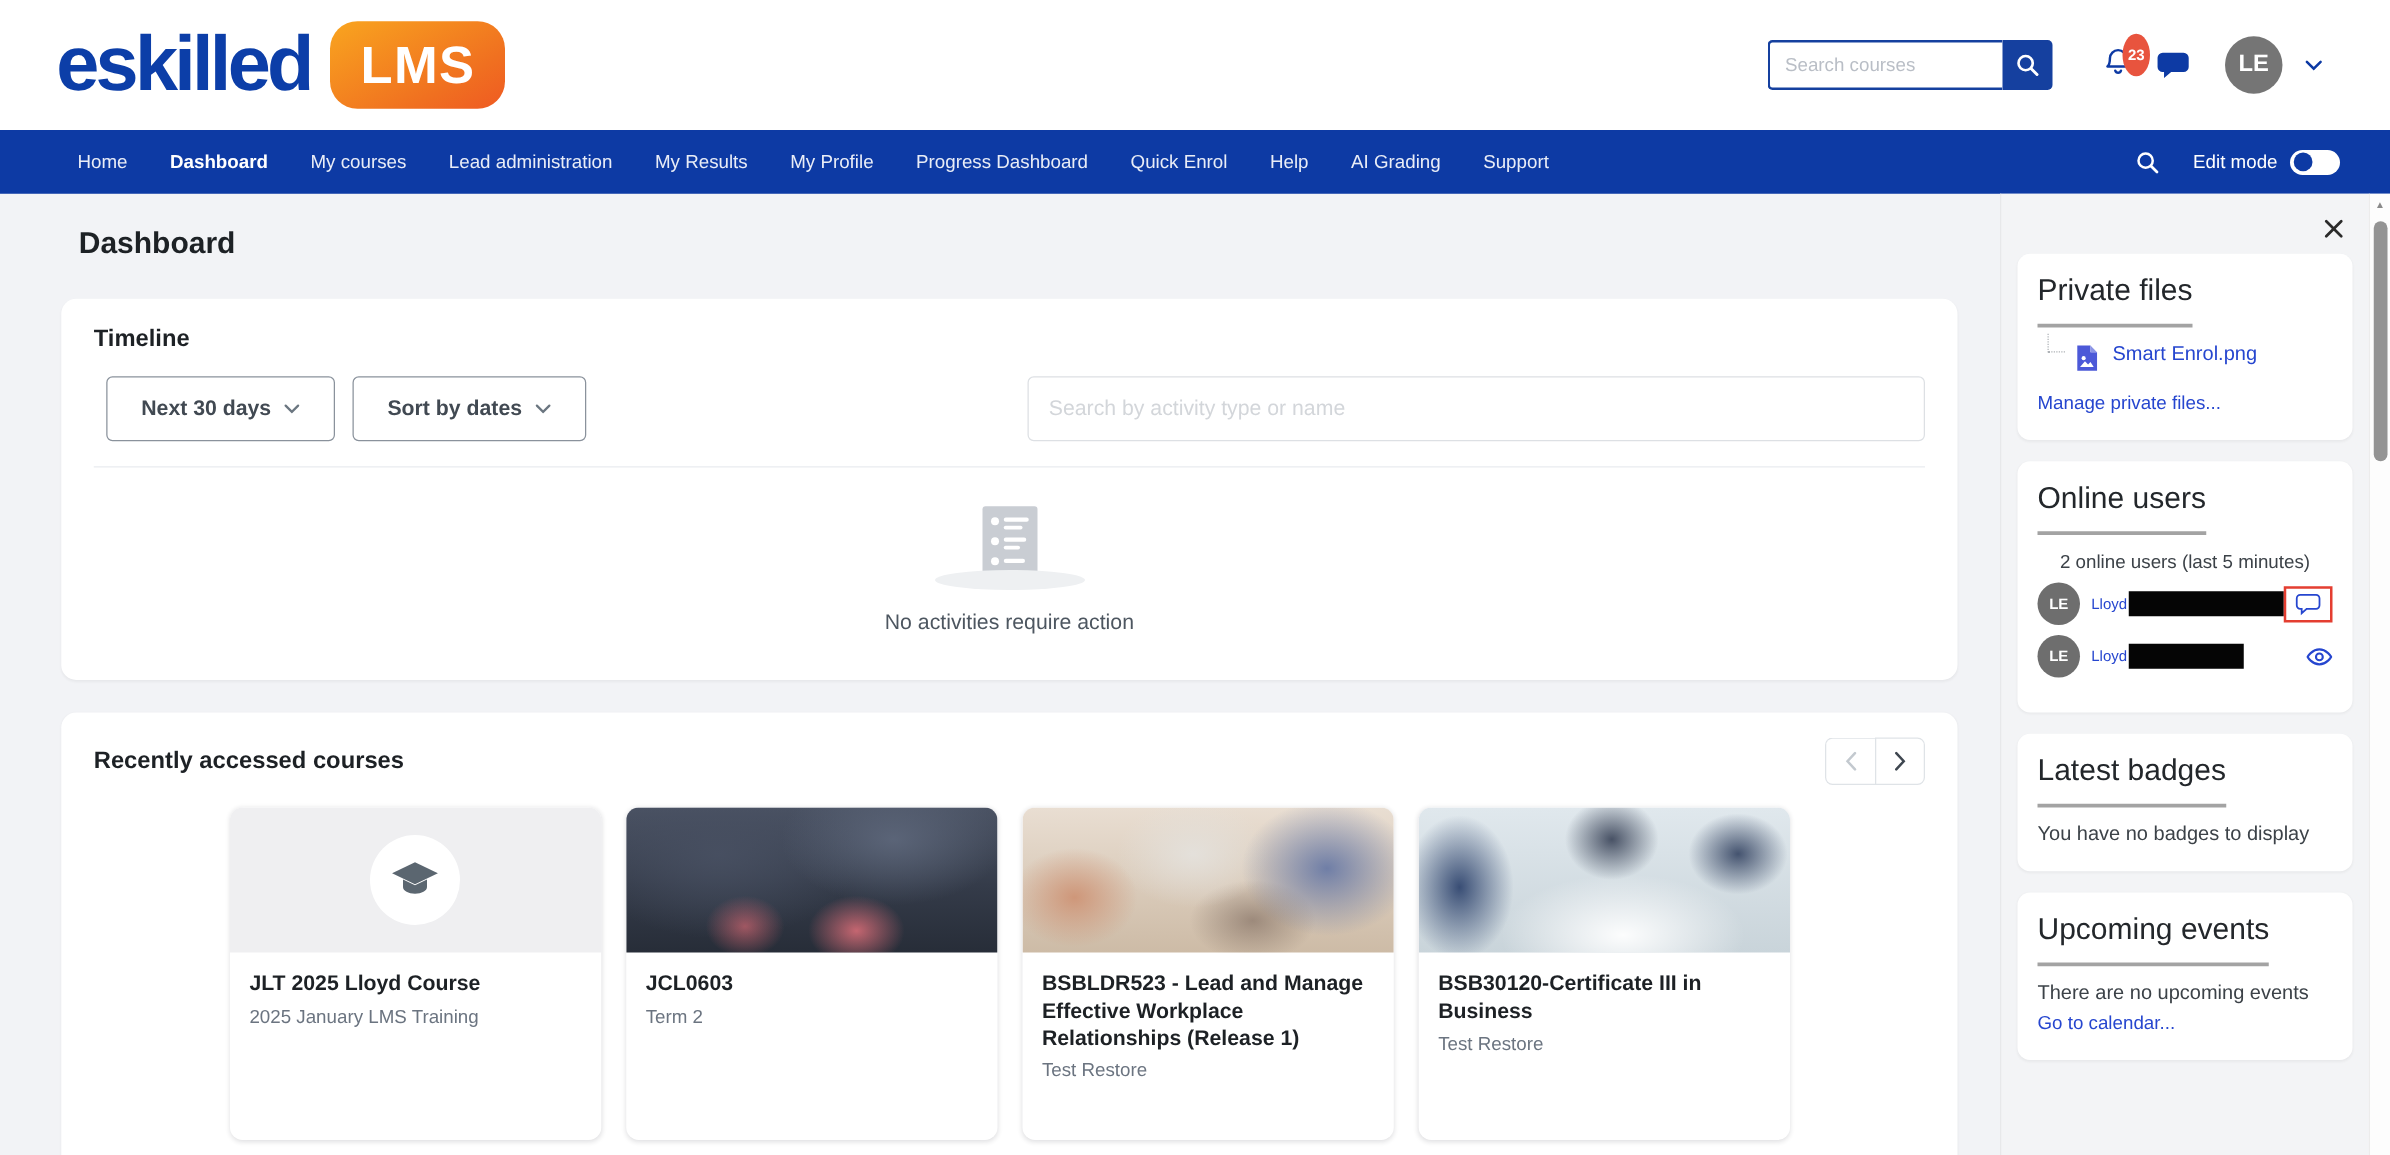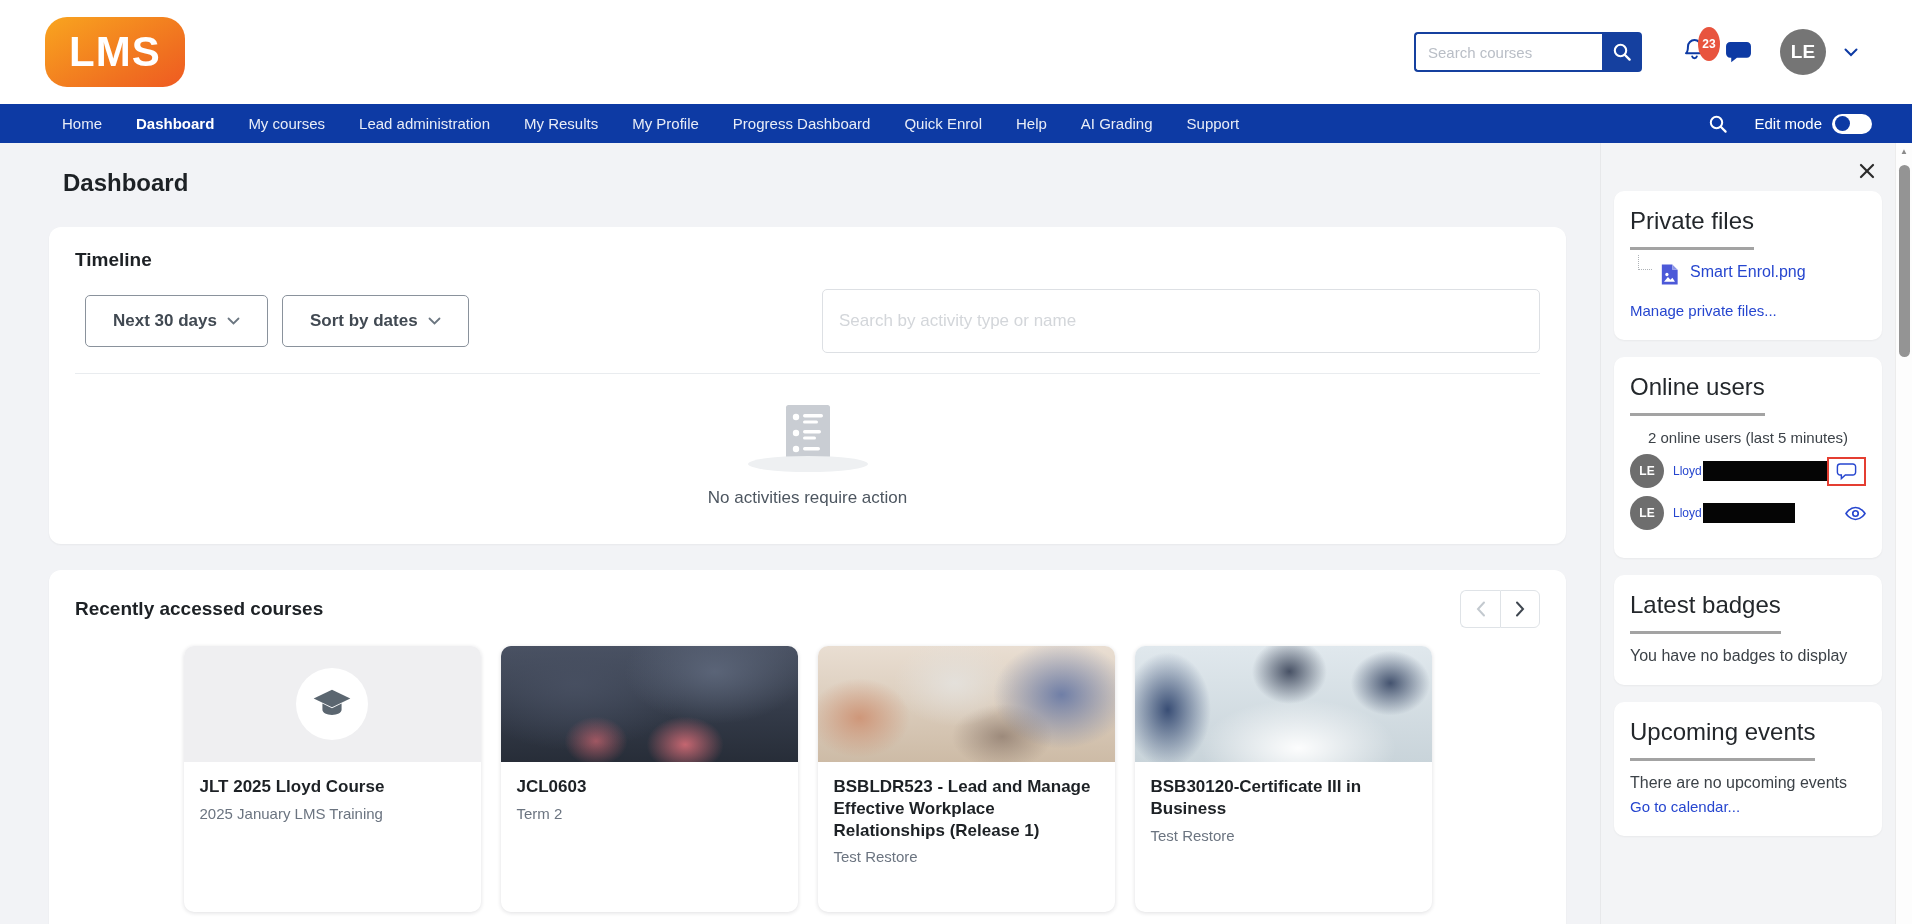--- a/index.html
+++ b/index.html
@@ -16,21 +16,21 @@
   .hsearch input { width:188px; border:2px solid #15409f; border-right:none; border-radius:4px 0 0 4px; padding:0 12px; font-size:15px; color:#333; outline:none; }
   .hsearch input::placeholder { color:#b9bec6; }
   .hsearch button { width:40px; border:none; background:#15409f; border-radius:0 4px 4px 0; display:flex; align-items:center; justify-content:center; cursor:pointer; }
   .bell-wrap { position:relative; margin-left:8px; cursor:pointer; }
   .badge { position:absolute; top:-10px; right:-13px; min-width:22px; height:34px; border-radius:50%; background:#e8543e; color:#fff; font-size:12px; font-weight:700; display:flex; align-items:center; justify-content:center; padding:0 3px; }
   .chat-head { cursor:pointer; display:flex; }
   .avatar { width:46px; height:46px; border-radius:50%; background:#757575; color:#fff; font-weight:700; font-size:19px; display:flex; align-items:center; justify-content:center; margin-left:10px; cursor:pointer; }
   .user-caret { cursor:pointer; display:flex; margin-right:26px; }
 
   
-  .navbar { height:39px; background:#0d3aa4; display:flex; align-items:center; justify-content:space-between; padding:0 40px 0 45px; }
+  .navbar { height:51px; background:#0d3aa4; display:flex; align-items:center; justify-content:space-between; padding:0 40px 0 45px; }
   .nav-items { display:flex; list-style:none; align-items:center; }
   .nav-item { padding:0 17px; font-size:15px; color:#e9edf7; cursor:pointer; white-space:nowrap; }
   .nav-item.active { font-weight:700; color:#fff; }
   .nav-right { display:flex; align-items:center; gap:26px; }
   .nav-search { display:flex; cursor:pointer; }
   .editmode { display:flex; align-items:center; gap:10px; }
   .editmode-label { color:#fff; font-size:15px; }
   .toggle { width:40px; height:20px; background:#fff; border-radius:10px; position:relative; cursor:pointer; }
   .toggle .knob { position:absolute; left:3px; top:2.5px; width:15px; height:15px; border-radius:50%; background:#0d3aa4; }
 
@@ -38,21 +38,21 @@
   .content-row { display:flex; height:781px; }
   .main { width:1600px; padding:0 34px 0 49px; }
 
   .page-title { font-size:24px; font-weight:700; margin:26px 0 30px 14px; color:#1d2125; }
 
   .card { background:#fff; border-radius:12px; box-shadow:0 1px 2px rgba(30,35,40,.05); }
   .timeline-card { padding:22px 26px 30px; margin-bottom:26px; }
   .section-title { font-size:19px; font-weight:700; color:#1d2125; }
   .filters { display:flex; align-items:center; gap:14px; margin-top:18px; padding-bottom:20px; border-bottom:1px solid #e9ecef;padding-left:10px; }
   .drop-btn { display:flex; align-items:center; gap:10px; height:52px; padding:0 27px; background:#fff; border:1px solid #8a929c; border-radius:5px; font-size:17px; font-weight:700; color:#414952; cursor:pointer; font-family:inherit; }
-  .tl-search { margin-left:auto; width:718px; height:64px; border:1px solid #dde0e4; border-radius:5px; padding:0 16px; font-size:17px; color:#a21caf; outline:none; font-family:inherit; }
+  .tl-search { margin-left:auto; width:718px; height:52px; border:1px solid #dde0e4; border-radius:5px; padding:0 16px; font-size:17px; color:#a21caf; outline:none; font-family:inherit; }
   .tl-search::placeholder { color:#d3d6da; }
   .empty-state { display:flex; flex-direction:column; align-items:center; padding:30px 0 6px; }
   .empty-shadow { width:120px; height:16px; background:#eef0f2; border-radius:50%; margin-top:-10px; }
   .empty-text { margin-top:16px; font-size:17px; color:#4d5660; }
 
   .recent-card { padding:20px 26px 26px; }
   .recent-head { display:flex; align-items:center; justify-content:space-between; }
   .carousel-nav { display:flex; }
   .car-btn { width:40px; height:38px; background:#fff; border:1px solid #dfe3e7; display:flex; align-items:center; justify-content:center; cursor:pointer; }
   .car-btn.prev { border-radius:6px 0 0 6px; border-right:none; }
@@ -106,20 +106,21 @@
   
   .scrollbar { width:17px; background:#fdfdfd; border-left:1px solid #ececec; position:relative; }
   .sb-arrow { position:absolute; top:4px; left:4px; font-size:8px; color:#8a8a8a; }
   .sb-thumb { position:absolute; top:22px; left:3px; width:11px; height:192px; background:#949494; border-radius:6px; cursor:pointer; }
 </style>
 </head>
 <body>
 
 <header class="topbar">
   <div class="logo">
+    <span class="logo-text">eskilled</span>
     <span class="logo-badge">LMS</span>
   </div>
   <div class="topbar-right">
     <div class="hsearch">
       <input type="text" placeholder="Search courses" style="">
       <button>
         <svg width="20" height="20" viewBox="0 0 20 20">
             <circle cx="8.5" cy="8.5" r="5.7" stroke="#fff" stroke-width="2.1" fill="none"></circle>
             <line x1="13" y1="13" x2="17.6" y2="17.6" stroke="#fff" stroke-width="2.4" stroke-linecap="round"></line>
           </svg>

